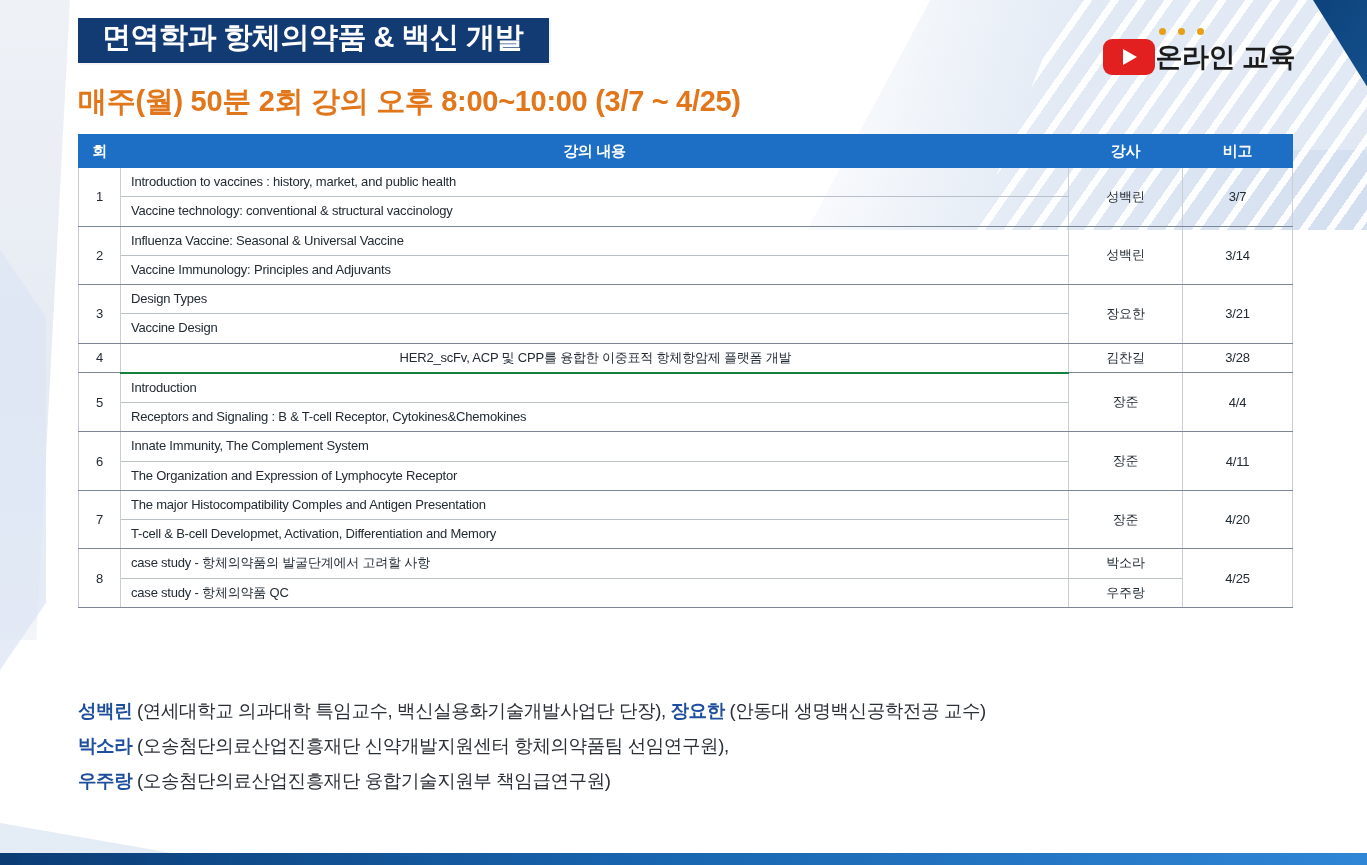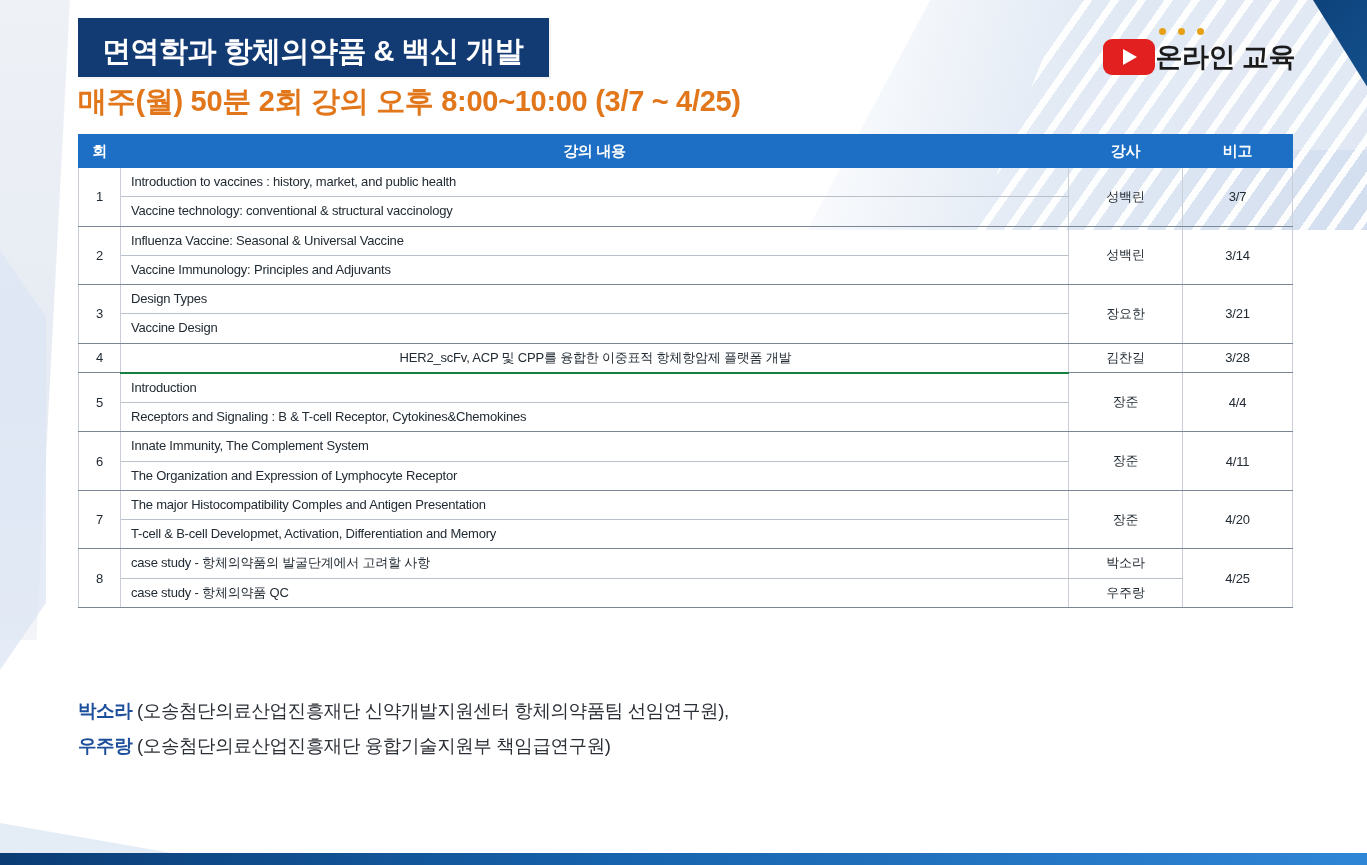--- a/index.html
+++ b/index.html
@@ -110,21 +110,21 @@
   }
   .title-banner {
     position: absolute;
     left: 78px;
     top: 18px;
     background: #123a73;
     color: #ffffff;
     font-size: 29px;
     font-weight: bold;
     letter-spacing: -0.5px;
-    padding: 18px 26px 11px 24px;
+    padding: 4px 26px 11px 24px;
     line-height: 1.05;
     box-shadow: 2px 2px 0 rgba(0,0,0,0.04);
   }
   .subtitle {
     position: absolute;
     left: 78px;
     top: 82px;
     color: #e1761a;
     font-size: 29px;
     font-weight: bold;
@@ -421,20 +421,23 @@
               <span class="desc-inner">case study - 항체의약품 QC</span>
             </td>
           <td class="lec sub2">우주랑</td>
         </tr>
       </tbody>
     </table>
   </div>
 
   <div class="credits">
     <div class="line">
+      <b>성백린</b><span> (연세대학교 의과대학 특임교수, 백신실용화기술개발사업단 단장), </span><b>장요한</b><span> (안동대 생명백신공학전공 교수)</span>
+    </div>
+    <div class="line">
       <b>박소라</b><span> (오송첨단의료산업진흥재단 신약개발지원센터 항체의약품팀 선임연구원),</span>
     </div>
     <div class="line">
       <b>우주랑</b><span> (오송첨단의료산업진흥재단 융합기술지원부 책임급연구원)</span>
     </div>
   </div>
 
 </div>
 
 </body></html>

